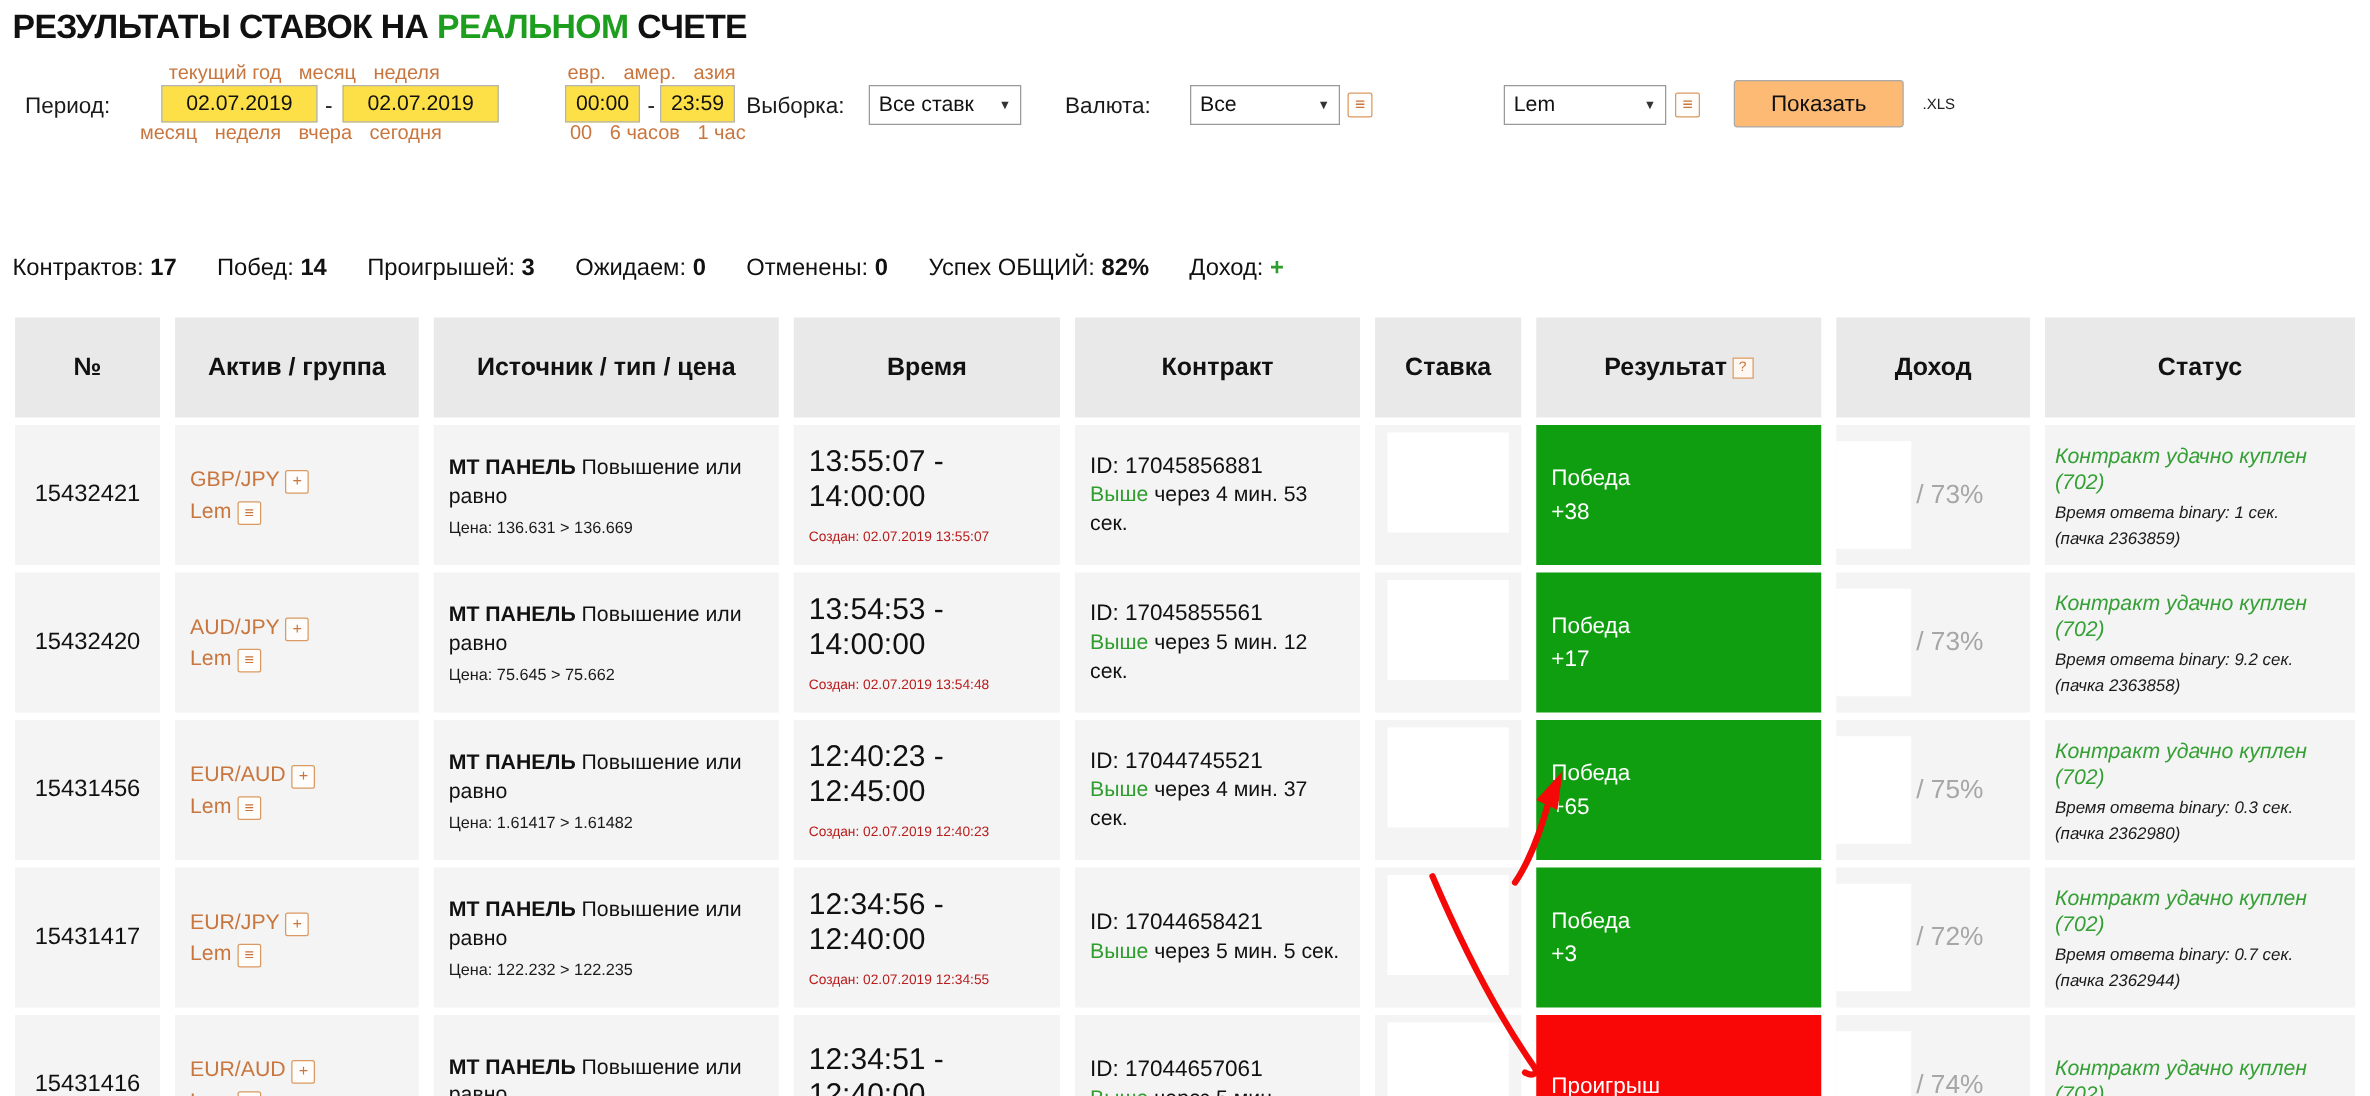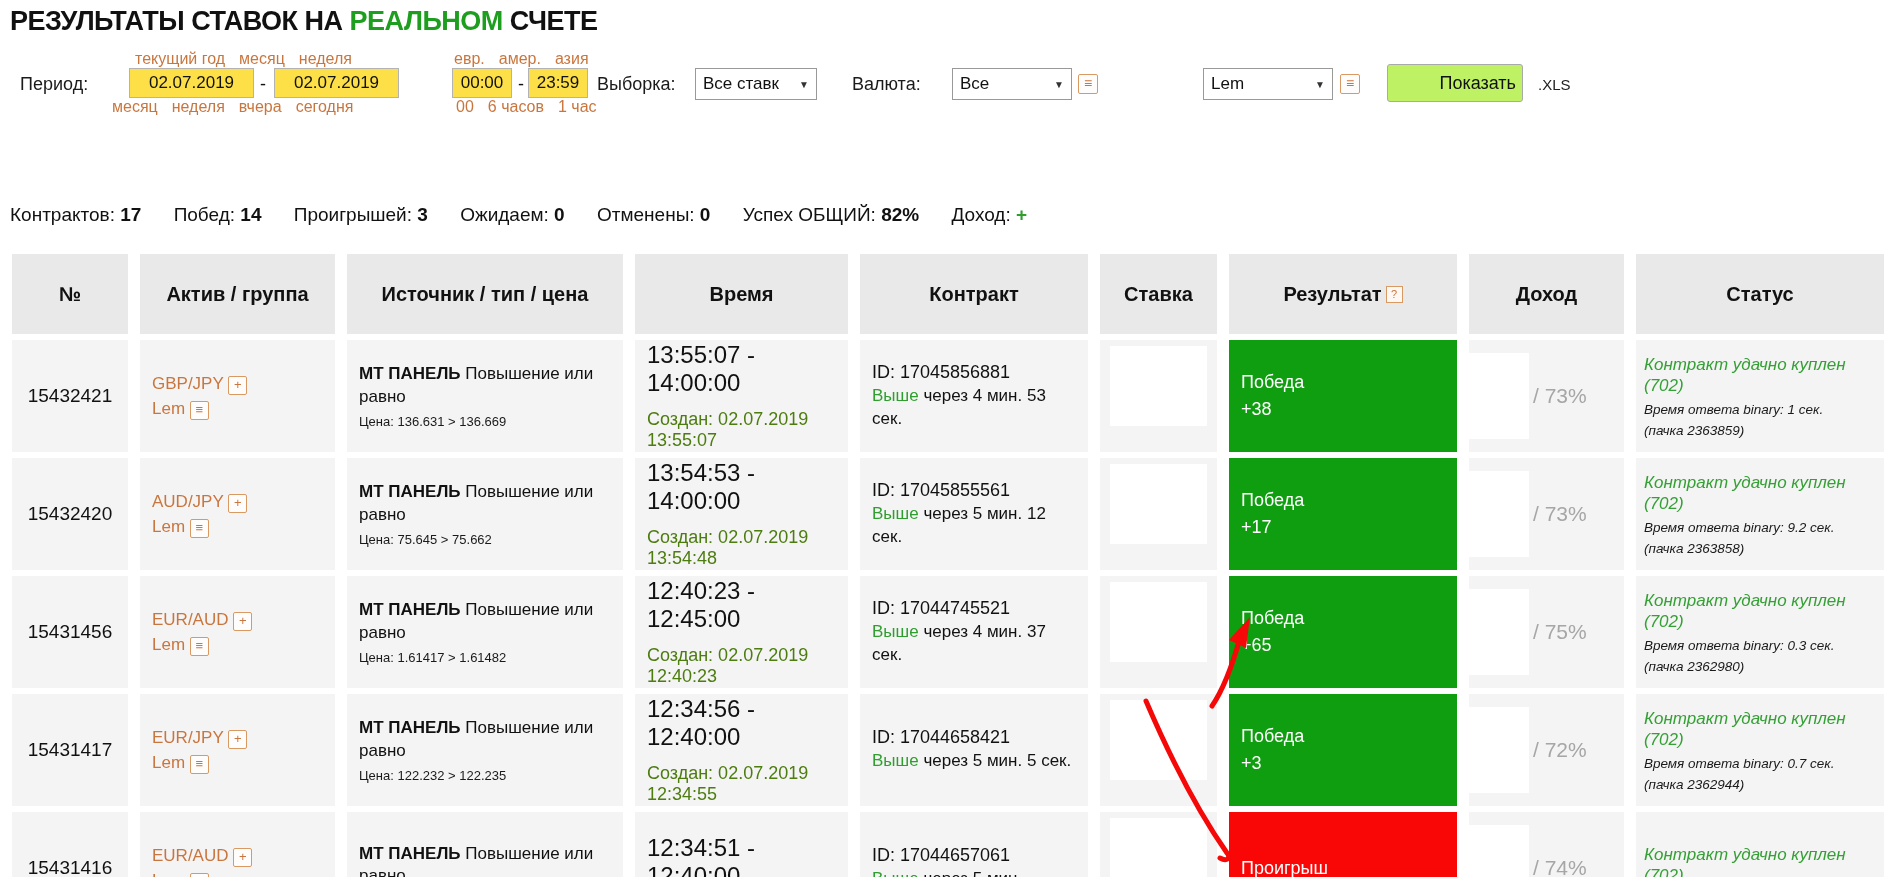--- a/index.html
+++ b/index.html
@@ -15,42 +15,42 @@
   .tinput{position:absolute;height:30px;border:1px solid #b3b3b3;background:#fde047;font-family:"Liberation Sans",sans-serif;
           font-size:17px;color:#111;text-align:center;padding:0;box-sizing:border-box;}
   .dash{position:absolute;font-size:18px;color:#111;}
   .selectbox{position:absolute;height:32px;border:1px solid #999;background:#fff;display:flex;align-items:center;
              justify-content:space-between;padding:0 7px;box-sizing:border-box;font-size:17px;cursor:pointer;}
   .selectbox .arr{font-size:10px;color:#333;margin-left:6px;}
   .sqicon{display:inline-block;width:17px;height:17px;border:1px solid #d89a62;color:#c9763e;font-size:13px;
           line-height:16px;text-align:center;border-radius:2px;background:#fffdfb;}
   .bigicon{position:absolute;width:18px;height:18px;border:1px solid #d89a62;color:#c9763e;font-size:14px;
            line-height:17px;text-align:center;border-radius:2px;background:#fffdfb;cursor:pointer;}
-  .btn{position:absolute;width:136px;height:38px;background:#bef264;border:1px solid #a9a9a9;border-radius:3px;
-       font-family:"Liberation Sans",sans-serif;font-size:18px;color:#111;cursor:pointer;text-align:right;}
-  .xls{position:absolute;font-size:15px;color:#222;cursor:pointer;}
+  .btn{position:absolute;width:136px;height:38px;background:#fdba74;border:1px solid #a9a9a9;border-radius:3px;
+       font-family:"Liberation Sans",sans-serif;font-size:18px;color:#111;cursor:pointer;}
+  .xls{position:absolute;font-size:12px;color:#222;cursor:pointer;}
   
   .section-title{position:absolute;left:10px;top:156px;font-size:22px;font-weight:bold;}
   .stats{position:absolute;left:10px;top:204px;font-size:19px;white-space:nowrap;}
   .stats .item{margin-right:27px;}
   .stats .v{font-weight:bold;}
   .stats .vplus{font-weight:bold;color:#2f9e2f;}
   
   table.res{position:absolute;left:0;top:248px;width:1896px;border-collapse:separate;border-spacing:12px 6px;
             table-layout:fixed;}
   th{background:#e9e9e9;height:80px;font-size:20px;font-weight:bold;text-align:center;vertical-align:middle;color:#111;padding:0;}
   td{background:#f4f4f4;height:112px;vertical-align:middle;font-size:17px;padding:0 0 0 12px;box-sizing:border-box;}
   td.c-num{text-align:center;font-size:19px;padding:0;}
   .olink{color:#c9763e;cursor:pointer;}
   .asset-line{line-height:1.5;font-size:17px;}
   .src-main{line-height:1.3;}
   .src-main b{font-size:17px;}
   .price{font-size:13px;color:#1a1a1a;margin-top:6px;}
   .time-main{font-size:24px;}
-  .time-sub{font-size:18px;color:#4d7c0f;margin-top:12px;}
+  .time-sub{font-size:11px;color:#b91c1c;margin-top:12px;}
   .cid{font-size:18px;}
   .cdir{font-size:17px;margin-top:2px;line-height:1.3;padding-right:16px;}
   .green{color:#2f9e2f;}
   td.c-bet{position:relative;padding:0;}
   .redact{position:absolute;left:10px;right:10px;top:6px;height:80px;background:#fff;}
   td.c-result{color:#fff;font-size:18px;line-height:1.5;}
   td.c-result.win{background:#0f9e0f;}
   td.c-result.loss{background:#f90606;}
   td.c-income{padding:0;}
   .inc-wrap{display:flex;align-items:center;height:112px;}

